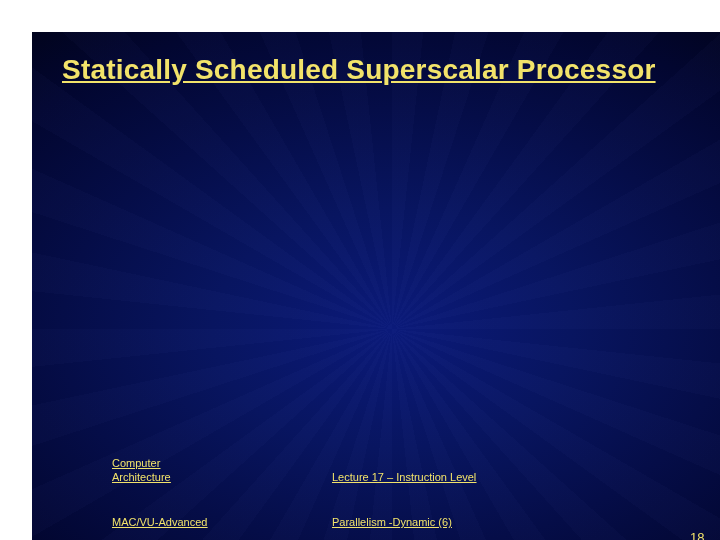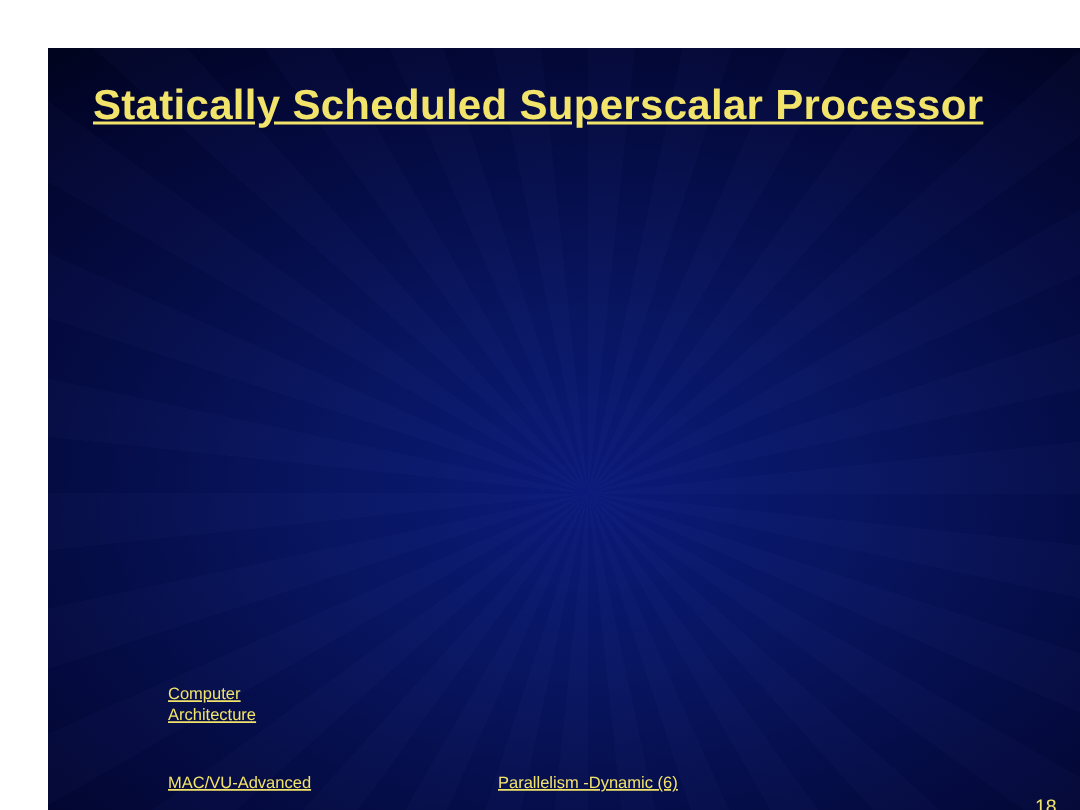--- a/index.html
+++ b/index.html
@@ -71,17 +71,18 @@
   <div class="rays"></div>
 
   <h1 class="title">Statically Scheduled Superscalar Processor</h1>
 
   <div class="footer">
     <div class="footer-left">
       <div>Computer Architecture</div>
       <div>MAC/VU-Advanced</div>
     </div>
     <div class="footer-center">
+      <div>Lecture 17 – Instruction Level</div>
       <div>Parallelism -Dynamic (6)</div>
     </div>
     <div class="footer-right">18</div>
   </div>
 </div>
 
 </body></html>

